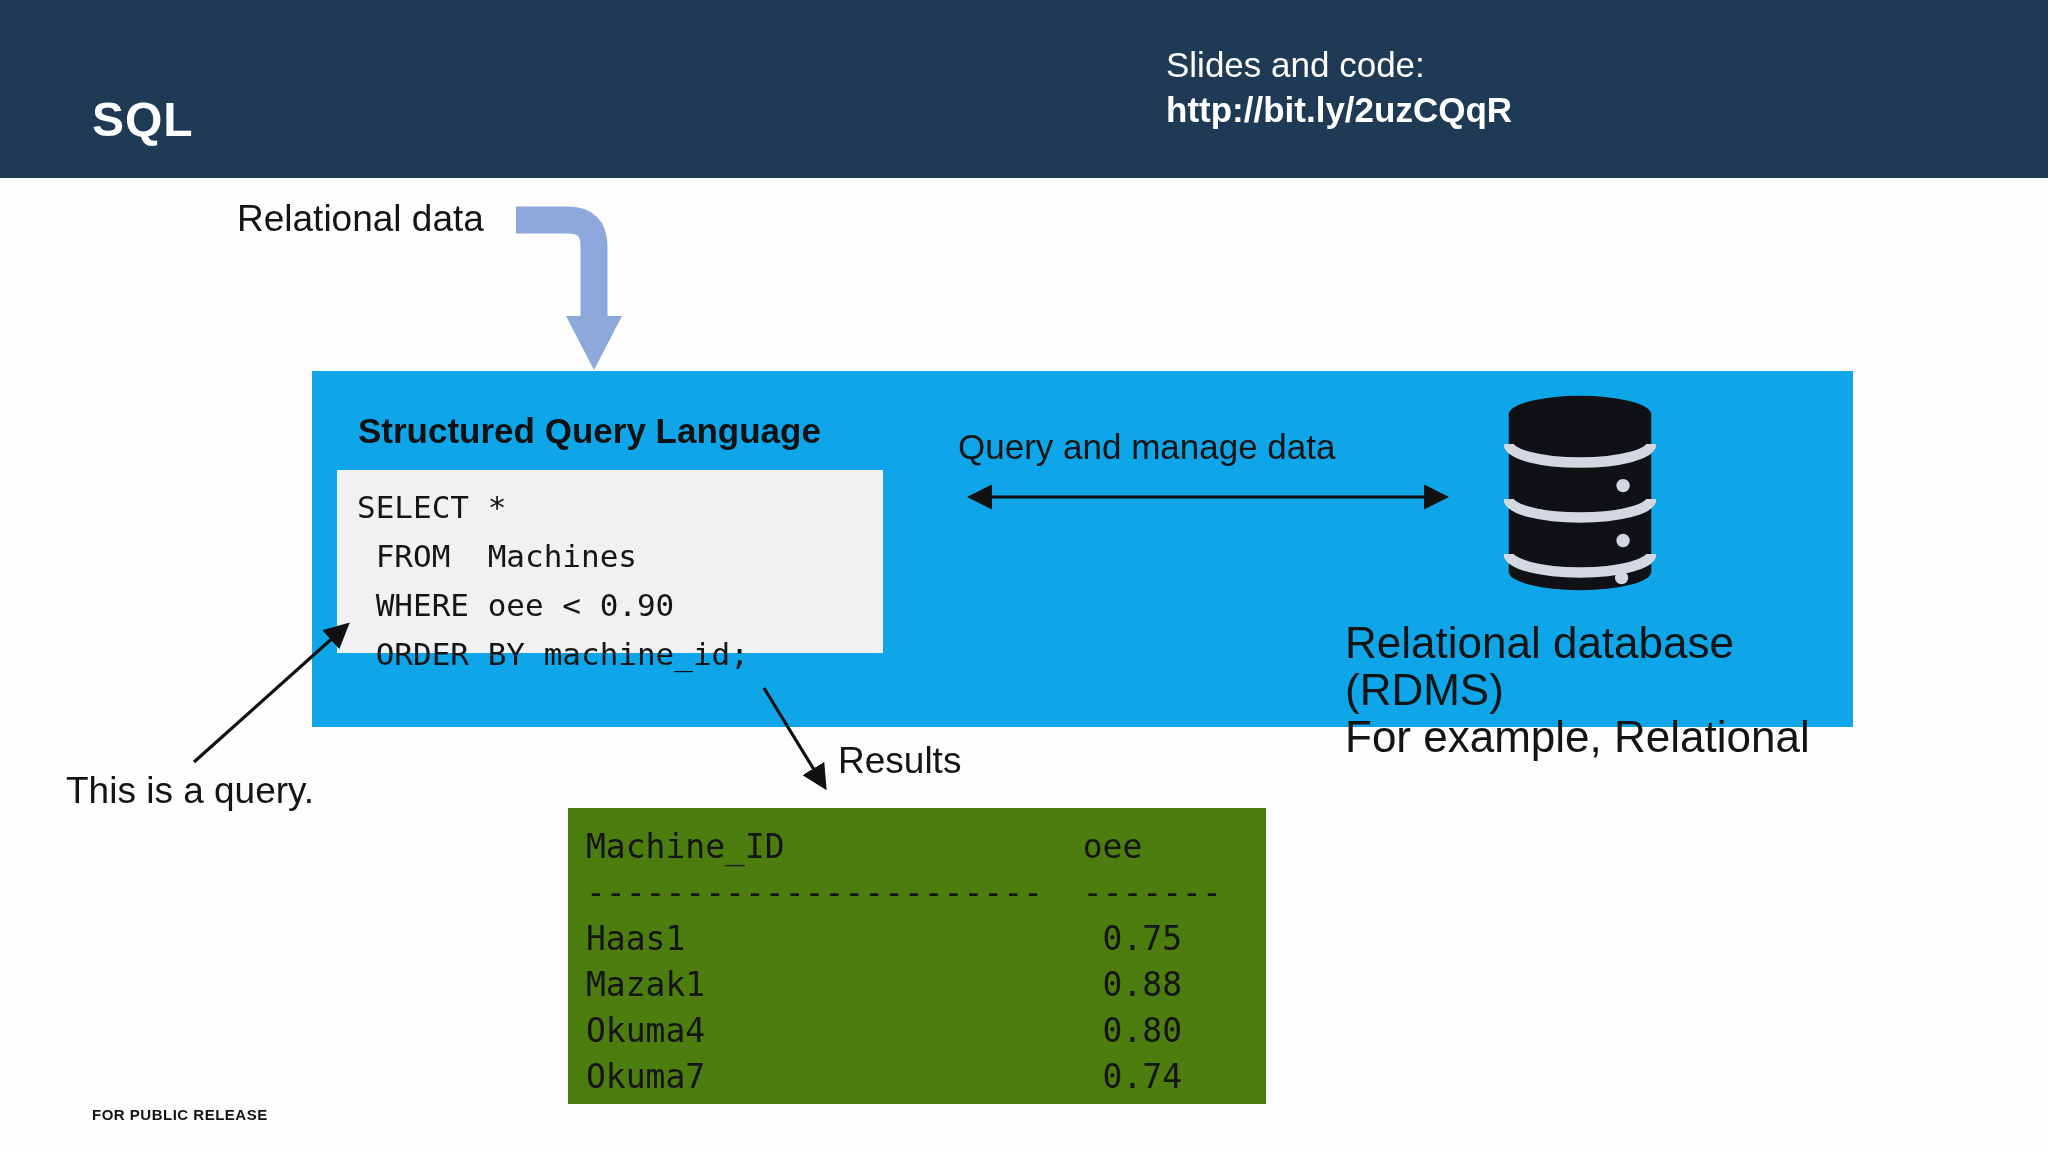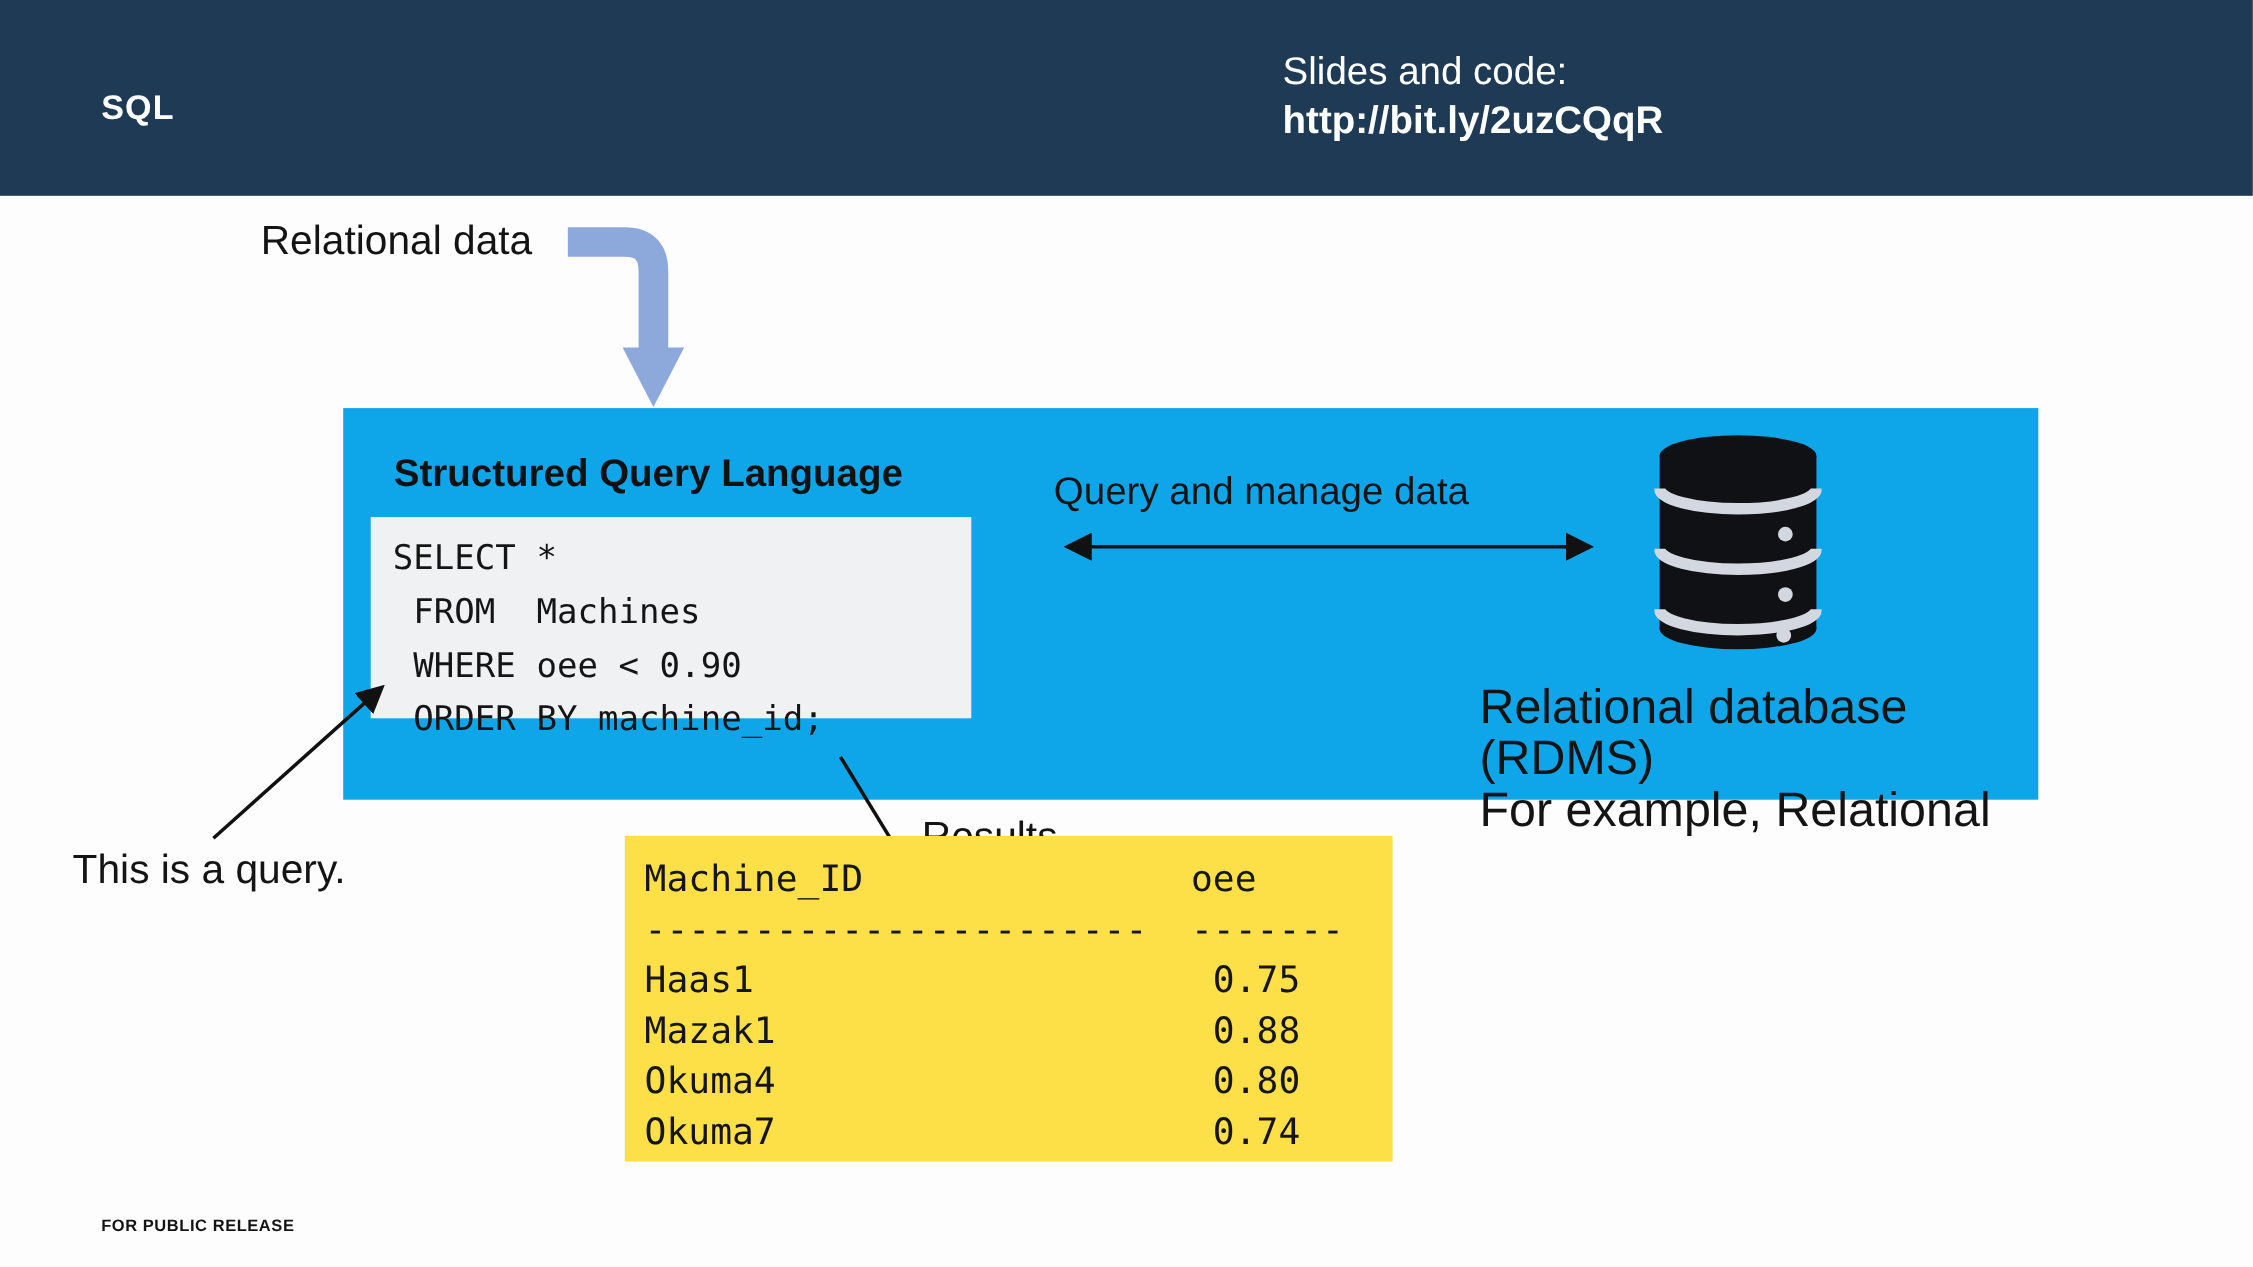--- a/index.html
+++ b/index.html
@@ -2,21 +2,21 @@
 <html><head>
 <meta charset="utf-8">
 <style>
   html,body{margin:0;padding:0;background:#ffffff;}
   body{width:2048px;height:1152px;position:relative;overflow:hidden;
        font-family:"Liberation Sans",sans-serif;color:#141414;}
   .slide{position:absolute;left:0;top:0;width:2048px;height:1152px;background:#fdfdfe;}
 
   
   .topbar{position:absolute;left:0;top:0;width:2048px;height:178px;background:#1e3a55;}
-  .sql-title{position:absolute;left:92px;top:80px;font-size:31px;font-weight:bold;color:#ffffff;letter-spacing:1px;}
+  .sql-title{position:absolute;left:92px;top:92px;font-size:48px;font-weight:bold;color:#ffffff;letter-spacing:1px;}
   .slides-info{position:absolute;left:1166px;top:42px;color:#ffffff;font-size:35px;line-height:45px;}
   .slides-info .url{font-weight:bold;}
   .logo{position:absolute;left:1642px;top:22px;width:324px;height:135px;background:#ffffff;border-radius:3px;}
   .logo-text{position:absolute;left:54px;top:44px;font-size:92px;line-height:0.82;color:#1c3e63;letter-spacing:-3px;}
   .logo-swoosh{position:absolute;left:198px;top:8px;width:106px;height:84px;}
   .logo-reg{position:absolute;left:300px;top:62px;font-size:15px;color:#1c3e63;}
 
   
   .lbl{position:absolute;font-size:37px;white-space:nowrap;}
   .relational{left:237px;top:198px;}
@@ -35,22 +35,22 @@
   .panel-heading{position:absolute;left:46px;top:40px;margin:0;font-size:35px;font-weight:bold;color:#111;}
   .code{position:absolute;left:25px;top:99px;width:546px;height:183px;box-sizing:border-box;margin:0;
         background:#f0f1f3;padding:13px 0 0 20px;
         font-family:"DejaVu Sans Mono",monospace;font-size:31px;line-height:49px;color:#151515;}
   .qmd{position:absolute;left:646px;top:56px;width:500px;text-align:left;font-size:35px;}
   .dbl-arrow{position:absolute;left:646px;top:110px;}
   .db-icon{position:absolute;left:1192px;top:24px;}
   .db-caption{position:absolute;left:1033px;top:248px;font-size:44px;line-height:47px;}
 
   
-  .results{position:absolute;left:568px;top:760px;width:698px;height:296px;box-sizing:border-box;margin:0;
-           background:#fde047;padding:16px 0 0 18px;
+  .results{position:absolute;left:568px;top:808px;width:698px;height:296px;box-sizing:border-box;margin:0;
+           background:#4d7c0f;padding:16px 0 0 18px;
            font-family:"DejaVu Sans Mono",monospace;font-size:33px;line-height:46px;color:#151515;}
 </style>
 </head>
 <body>
 
 <svg width="0" height="0" style="position:absolute" aria-hidden="true">
   <defs>
     <marker id="ah" viewBox="0 0 10 10" refX="8" refY="5" markerWidth="8" markerHeight="8" orient="auto-start-reverse">
       <path d="M0,0 L10,5 L0,10 Z" fill="#111"></path>
     </marker>

